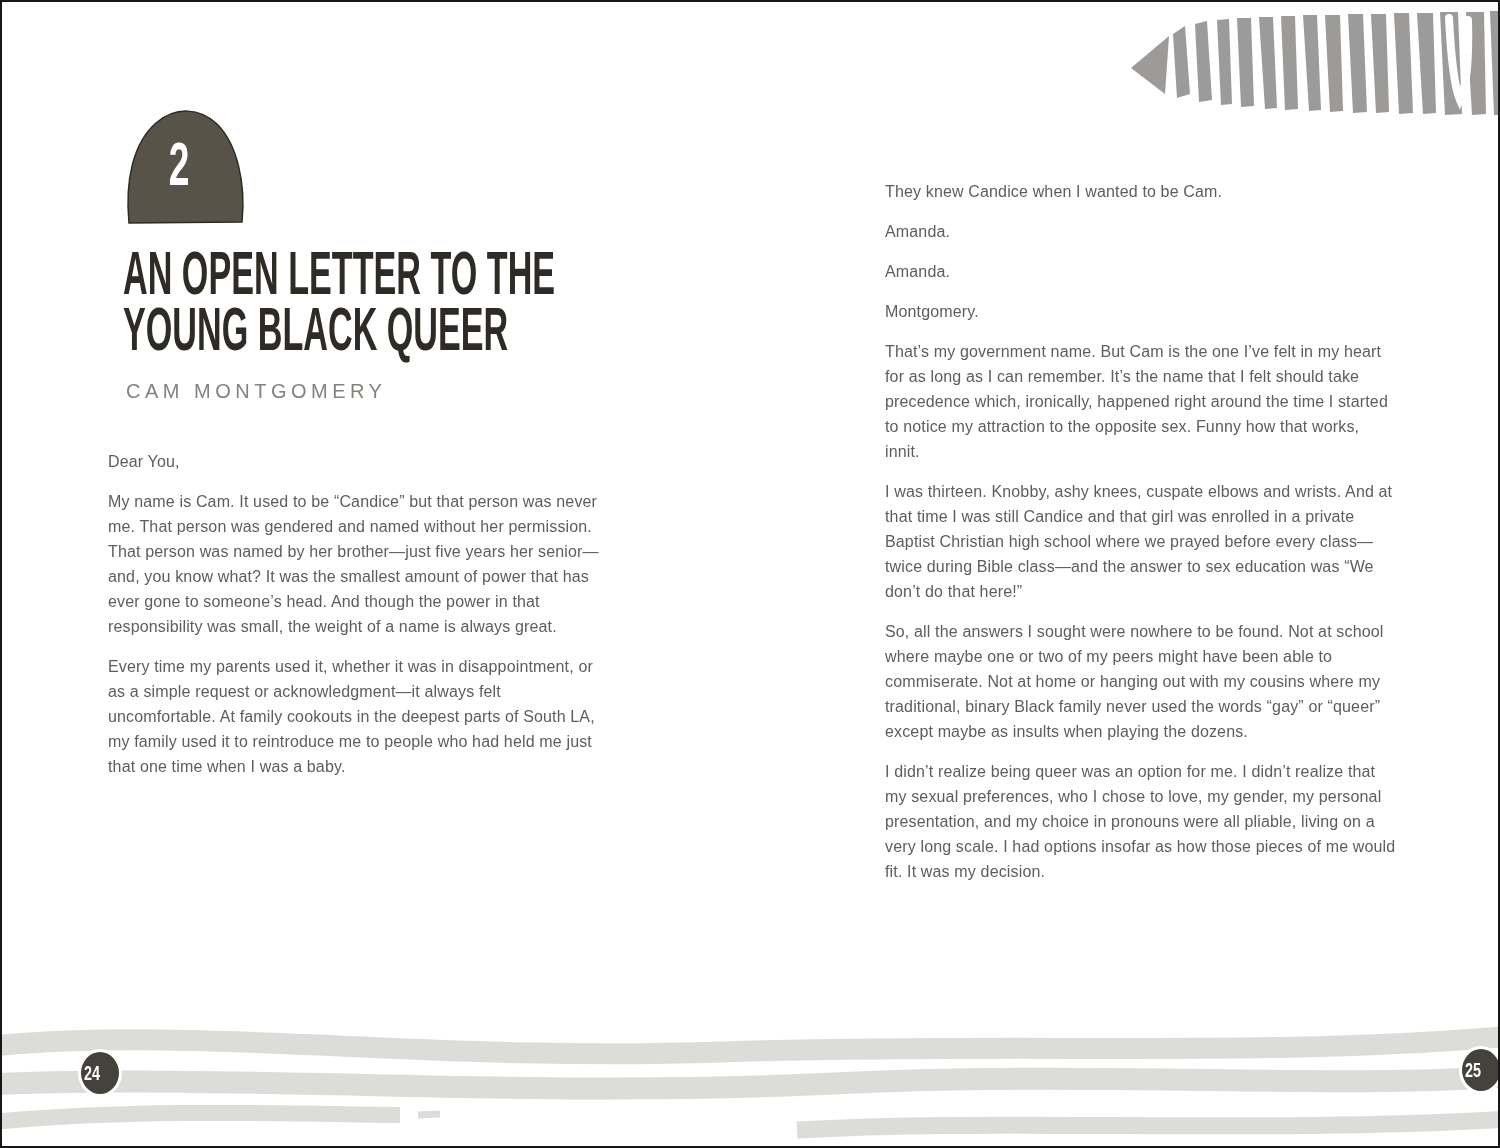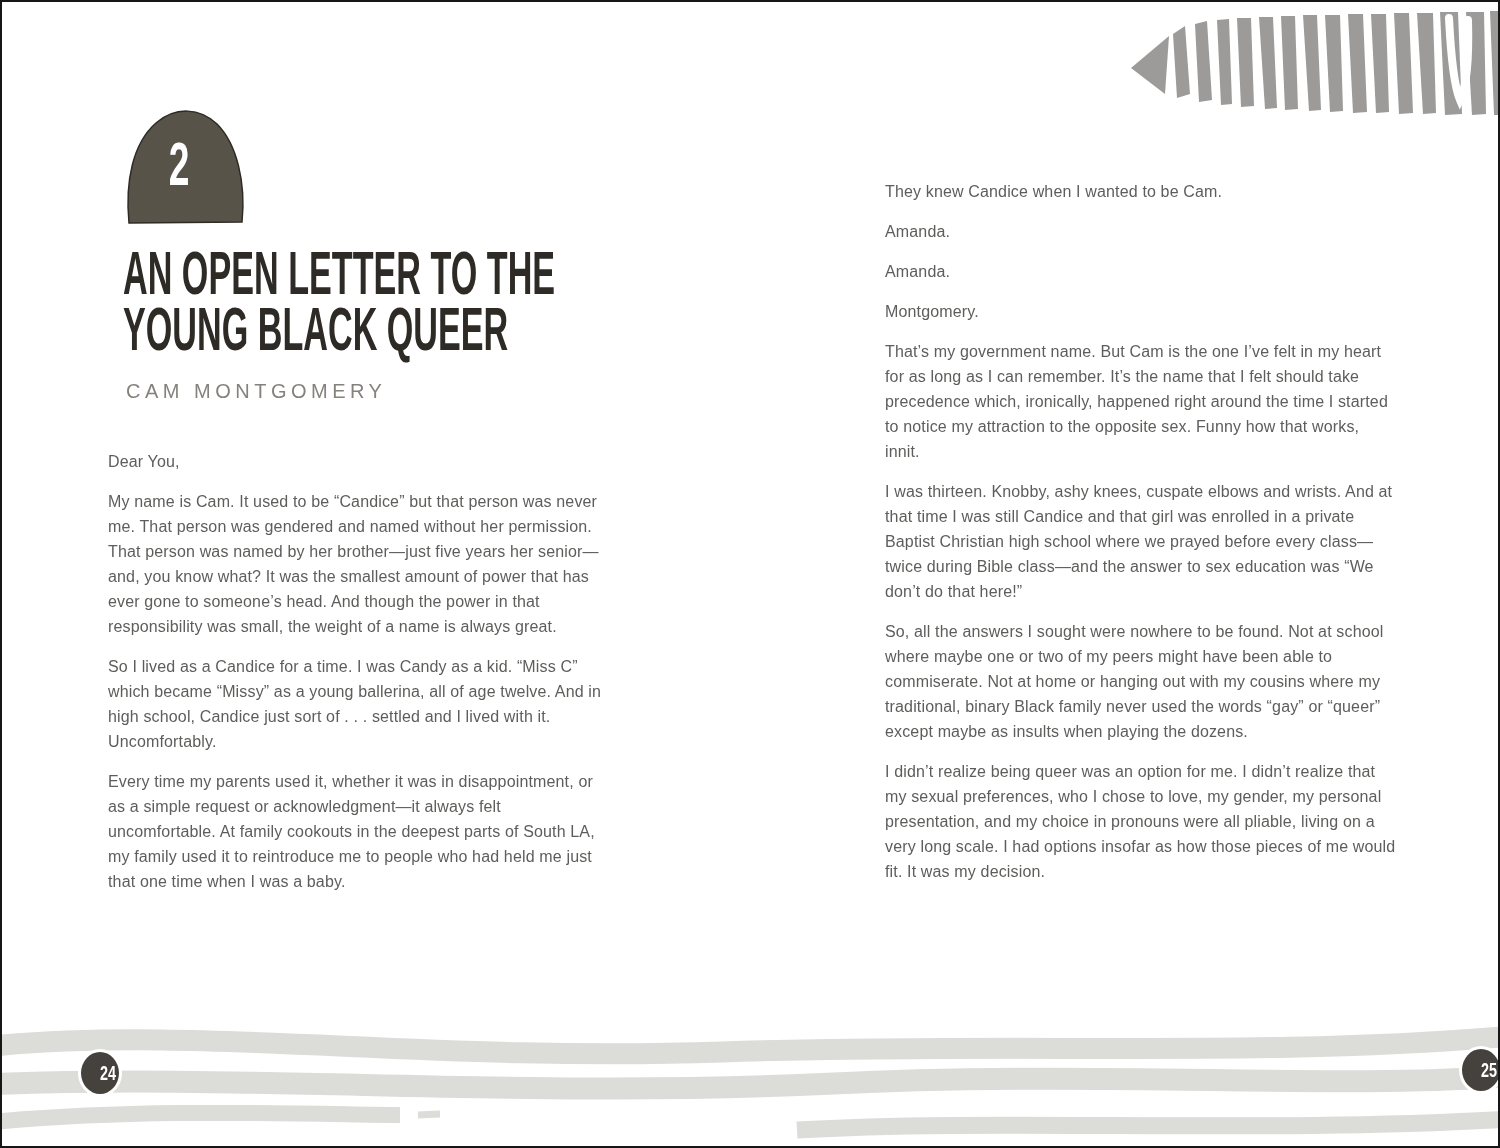--- a/index.html
+++ b/index.html
@@ -39,21 +39,21 @@
   }
   .body-col p{margin:0 0 15px 0;}
   #left-col{left:106px;top:447px;width:504px;}
   #right-col{left:883px;top:140px;width:512px;margin-top:37px;}
   
   #zebra{position:absolute;left:1125px;top:6px;width:373px;height:112px;}
   #waves{position:absolute;left:0;top:1018px;width:1500px;height:130px;}
   .page-num-badge{
     position:absolute;width:38px;height:42px;
     background:#45423e;border:3px solid #ffffff;border-radius:50%;
-    display:flex;align-items:center;justify-content:flex-end;
+    display:flex;align-items:center;justify-content:flex-start;
     color:#ffffff;font-size:20px;font-weight:700;
   }
   .page-num-badge span{display:block;transform:scaleX(0.72);}
   #badge-24{left:76px;top:1047px;}
   #badge-25{left:1457px;top:1044px;}
 </style>
 </head>
 <body>
 
 <div id="frame">
@@ -91,21 +91,20 @@
     <div class="title-block">
       <div>AN OPEN LETTER TO THE</div>
       <div>YOUNG BLACK QUEER</div>
     </div>
 
     <div class="byline">CAM MONTGOMERY</div>
 
     <div id="left-col" class="body-col">
       <p>Dear You,</p>
       <p>My name is Cam. It used to be “Candice” but that person was never me. That person was gendered and named without her permission. That person was named by her brother—just five years her senior—and, you know what? It was the smallest amount of power that has ever gone to someone’s head. And though the power in that responsibility was small, the weight of a name is always great.</p>
-      <p>So I lived as a Candice for a time. I was Candy as a kid. “Miss C” which became “Missy” as a young ballerina, all of age twelve. And in high school, Candice just sort of . . . settled and I lived with it. Uncomfortably.</p>
       <p>Every time my parents used it, whether it was in disappointment, or as a simple request or acknowledgment—it always felt uncomfortable. At family cookouts in the deepest parts of South LA, my family used it to reintroduce me to people who had held me just that one time when I was a baby.</p>
     </div>
   </div>
 
   <div>
     <div id="right-col" class="body-col">
       <p>They knew Candice when I wanted to be Cam.</p>
       <p>Amanda.</p>
       <p>Amanda.</p>
       <p>Montgomery.</p>

